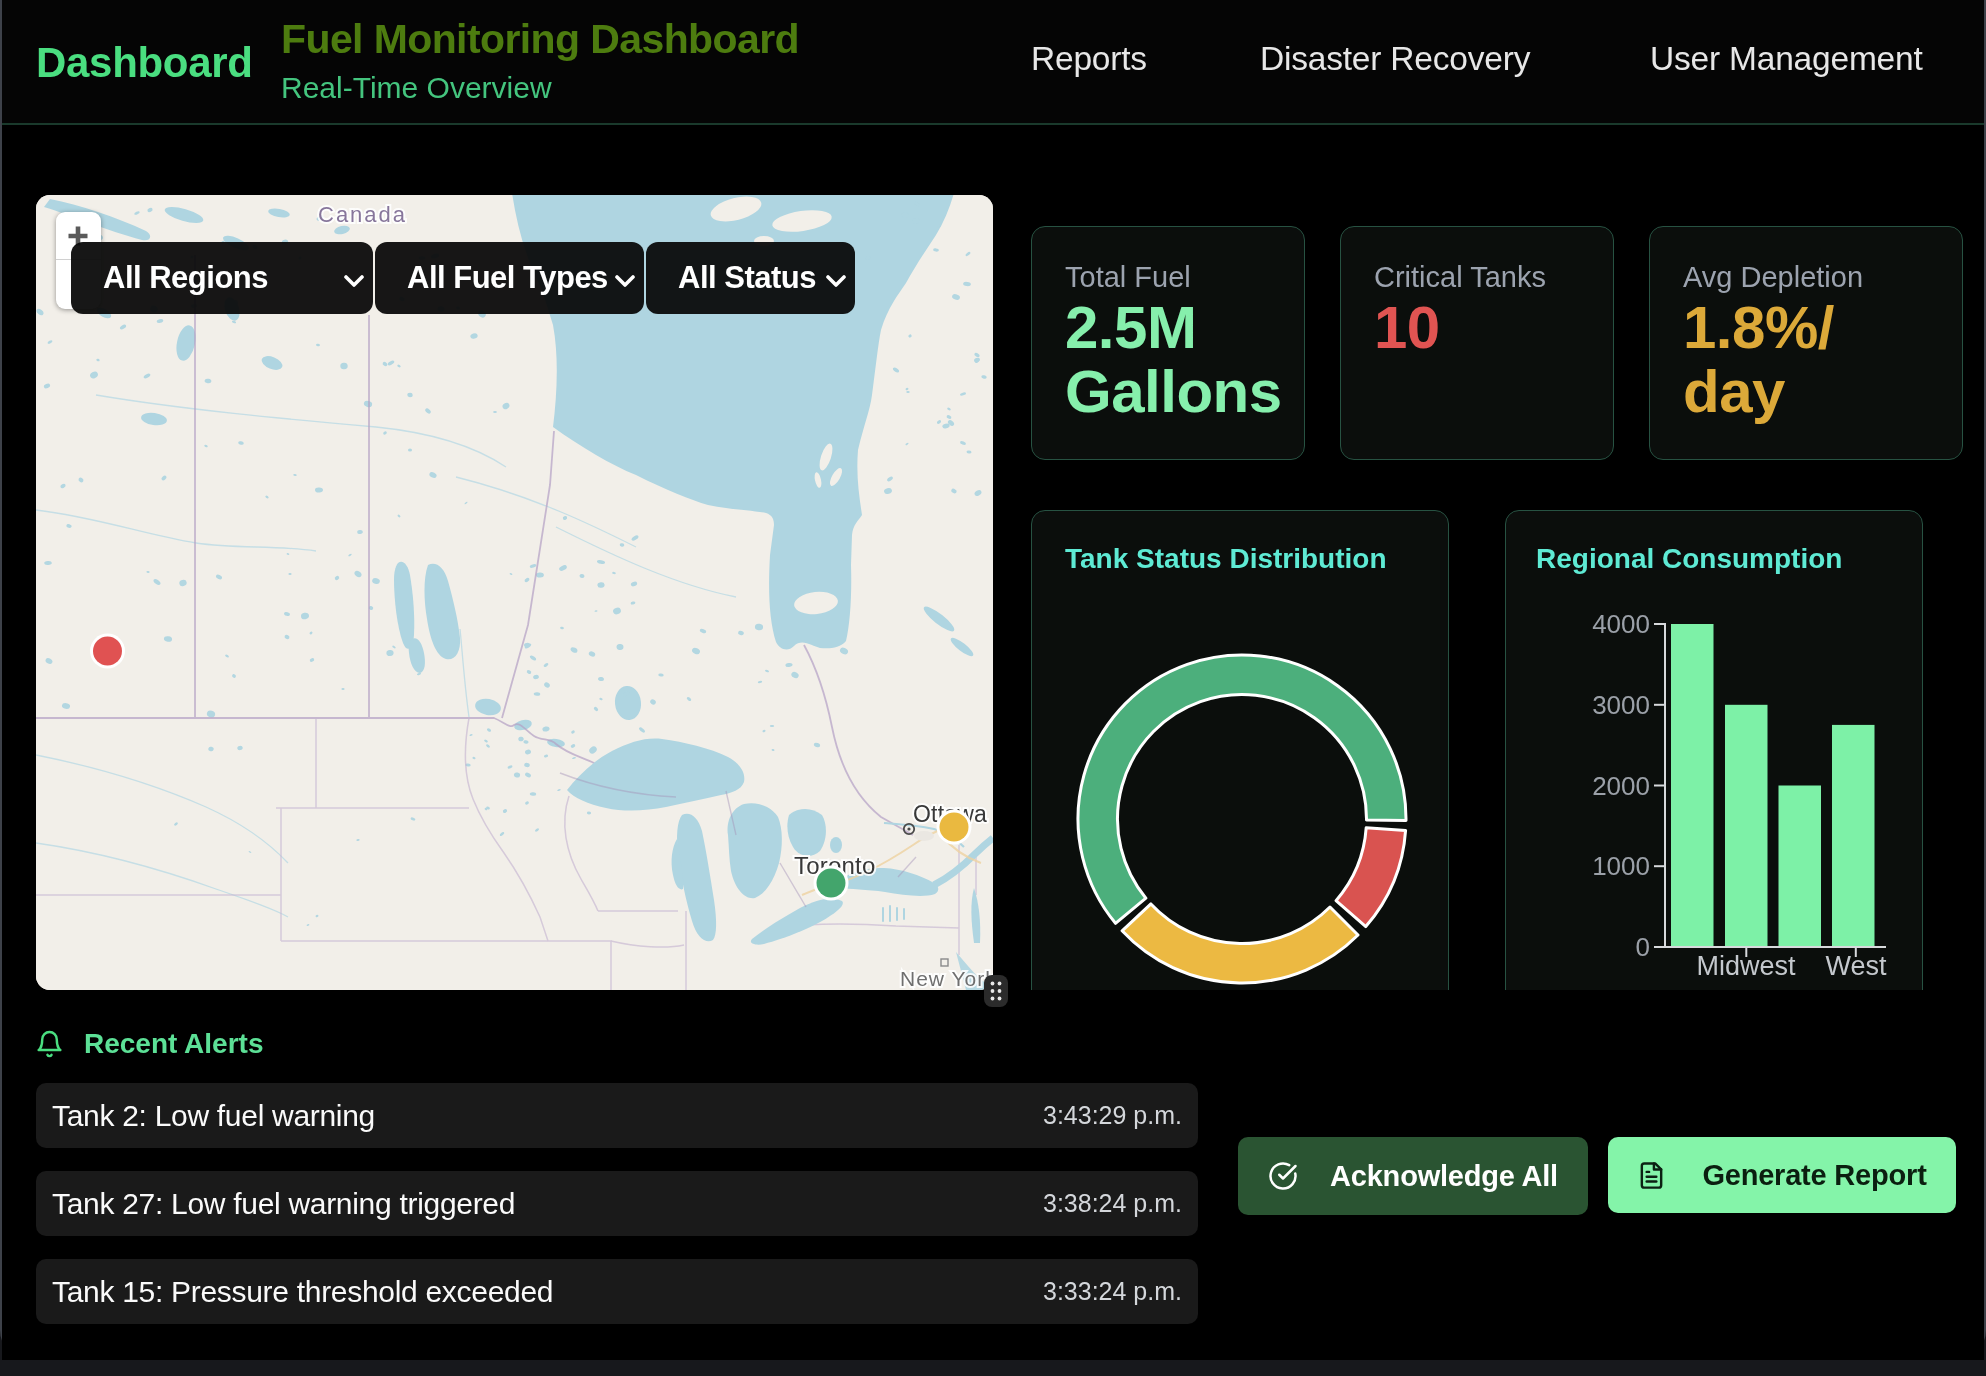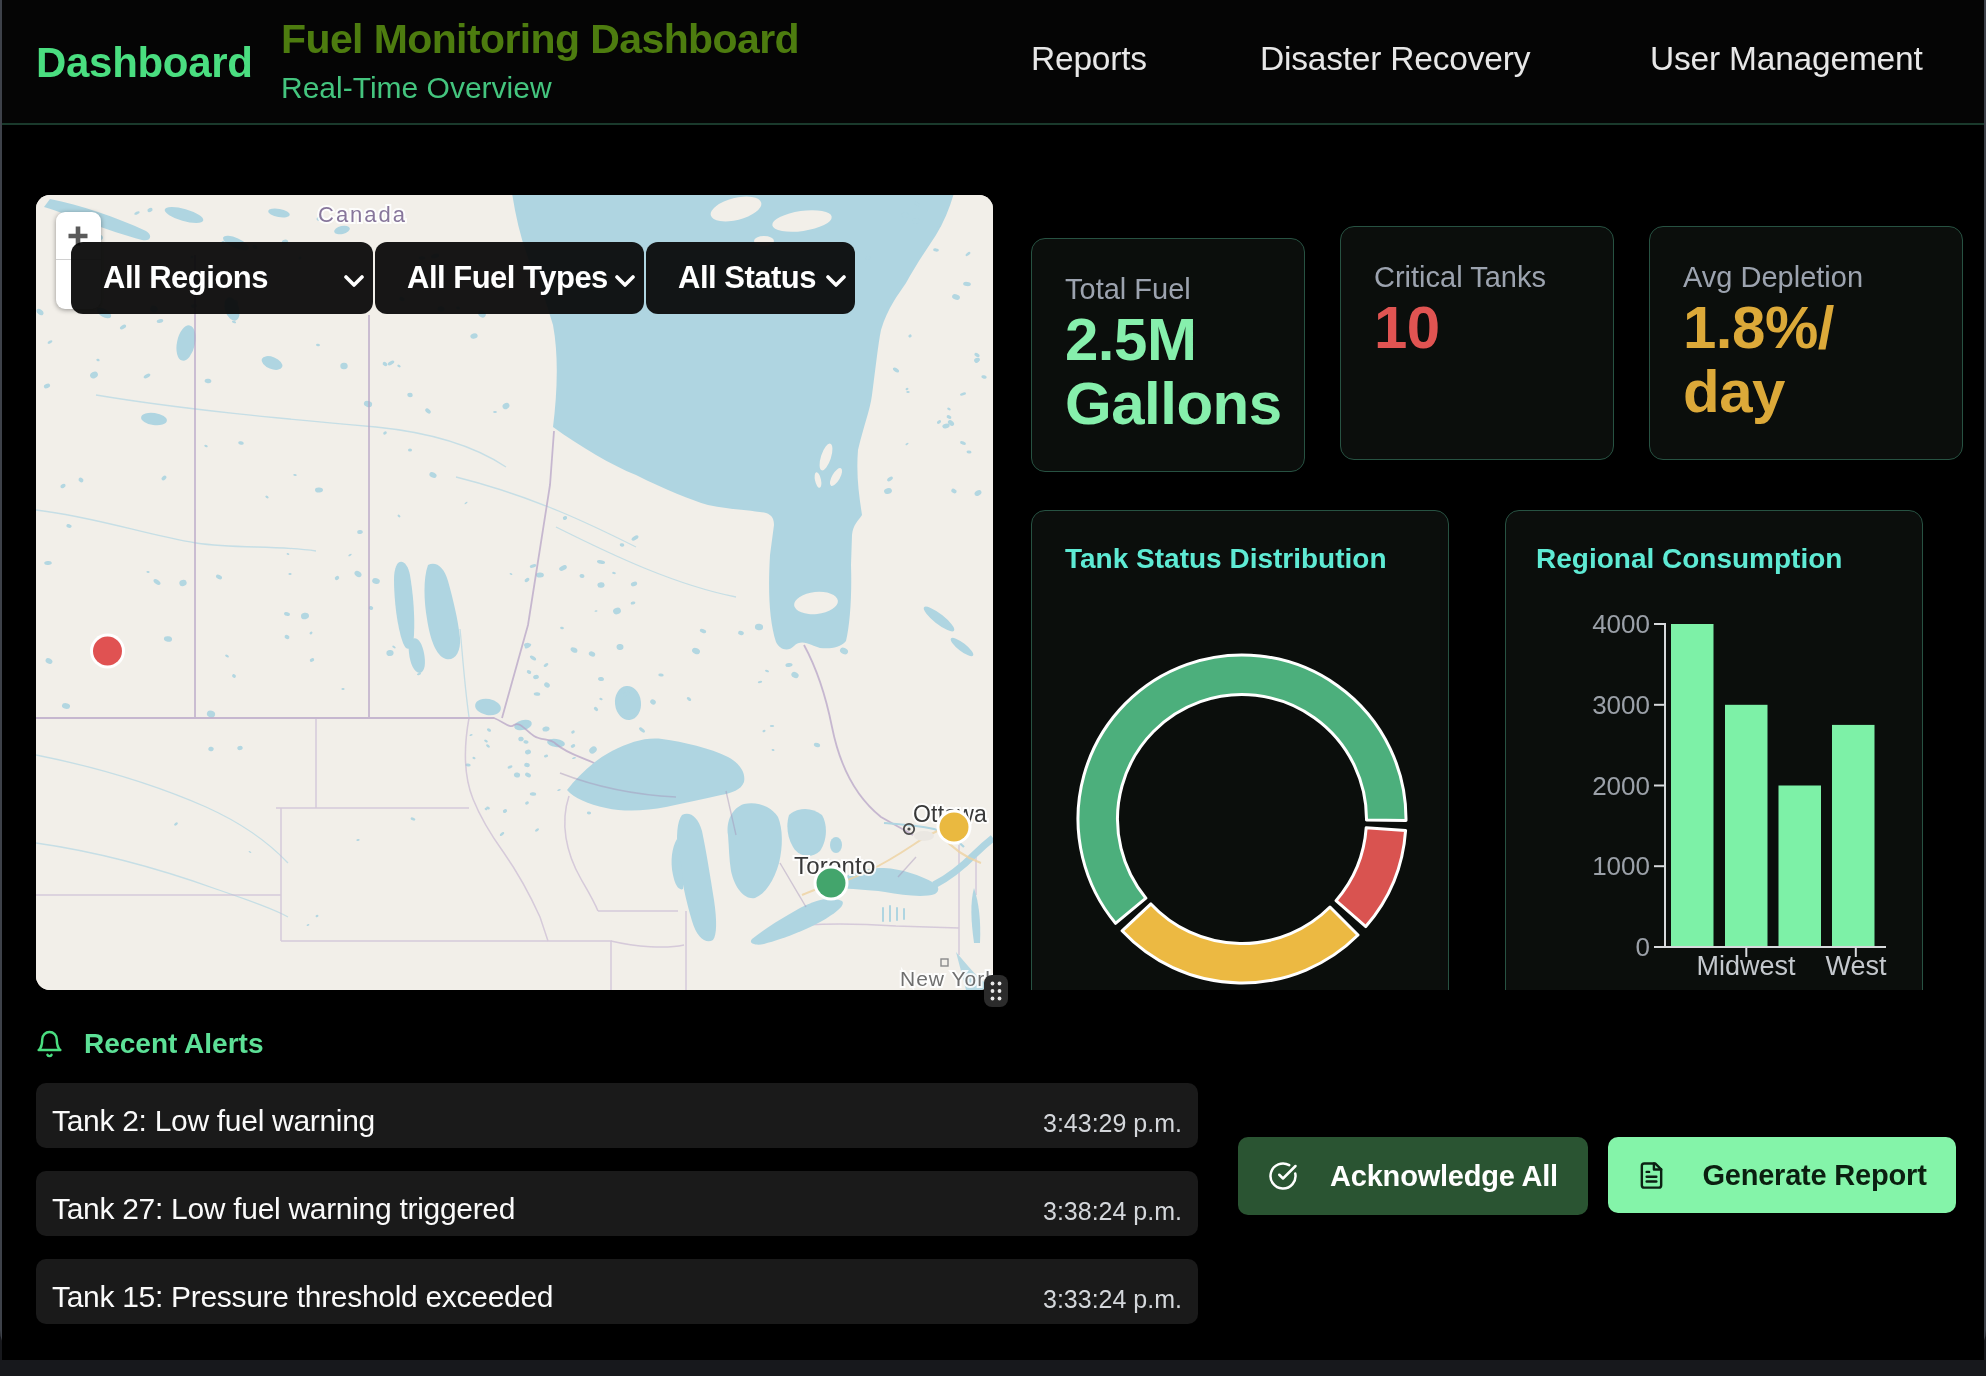--- a/index.html
+++ b/index.html
@@ -349,21 +349,21 @@
           <path d="M2 2 L10 10 L18 2" stroke="#fff" stroke-width="3.6" stroke-linecap="round" stroke-linejoin="round"></path>
         </svg></div>
     <div class="abs dd" style="left:339px;top:47px;width:269px;">All Fuel Types<svg width="20" height="12" viewBox="0 0 20 12" fill="none">
           <path d="M2 2 L10 10 L18 2" stroke="#fff" stroke-width="3.6" stroke-linecap="round" stroke-linejoin="round"></path>
         </svg></div>
     <div class="abs dd" style="left:610px;top:47px;width:209px;">All Status<svg width="20" height="12" viewBox="0 0 20 12" fill="none">
           <path d="M2 2 L10 10 L18 2" stroke="#fff" stroke-width="3.6" stroke-linecap="round" stroke-linejoin="round"></path>
         </svg></div>
   </div>
 
-  <div class="abs card" style="left:1031px;top:238px;width:274px;height:234px;">
+  <div class="abs card" style="left:1031px;top:226px;width:274px;height:234px;">
     <div class="slabel">Total Fuel</div>
     <div class="sval" style="color:#86efac;">2.5M<br>Gallons</div>
   </div>
   <div class="abs card" style="left:1340px;top:226px;width:274px;height:234px;">
     <div class="slabel">Critical Tanks</div>
     <div class="sval" style="color:#e05452;">10</div>
   </div>
   <div class="abs card" style="left:1649px;top:226px;width:314px;height:234px;">
     <div class="slabel">Avg Depletion</div>
     <div class="sval" style="color:#dca939;">1.8%/<br>day</div>
@@ -453,16 +453,16 @@
 <style>
   .dd { height:72px; background:rgba(8,8,8,0.94); border-radius:12px; color:#fff;
         font-size:31px; font-weight:700; line-height:72px; padding-left:32px;
         letter-spacing:-0.5px; white-space:nowrap; }
   .dd svg { position:absolute; right:9px; top:33px; }
   .card { background:#0b0e0c; border:1.5px solid #275242; border-radius:14px; }
   .slabel { position:absolute; left:33px; top:36px; font-size:29px; color:#9ca3af; line-height:1; }
   .sval { position:absolute; left:33px; top:69px; font-size:60px; font-weight:bold; line-height:64px; letter-spacing:-0.5px; }
   .ctitle { position:absolute; left:33px; top:34px; font-size:28px; font-weight:bold; color:#5eead4; line-height:1; }
   .arow { left:36px; width:1162px; height:65px; background:#1a1a1a; border-radius:10px;
-          display:flex; align-items:flex-end; justify-content:space-between; padding:10px 16px;
+          display:flex; align-items:center; justify-content:space-between; padding:10px 16px;
           font-size:30px; color:#fafafa; letter-spacing:-0.3px; }
   .atime { font-size:25px; color:#d4d7db; letter-spacing:0; }
 </style>
 
 </body></html>

